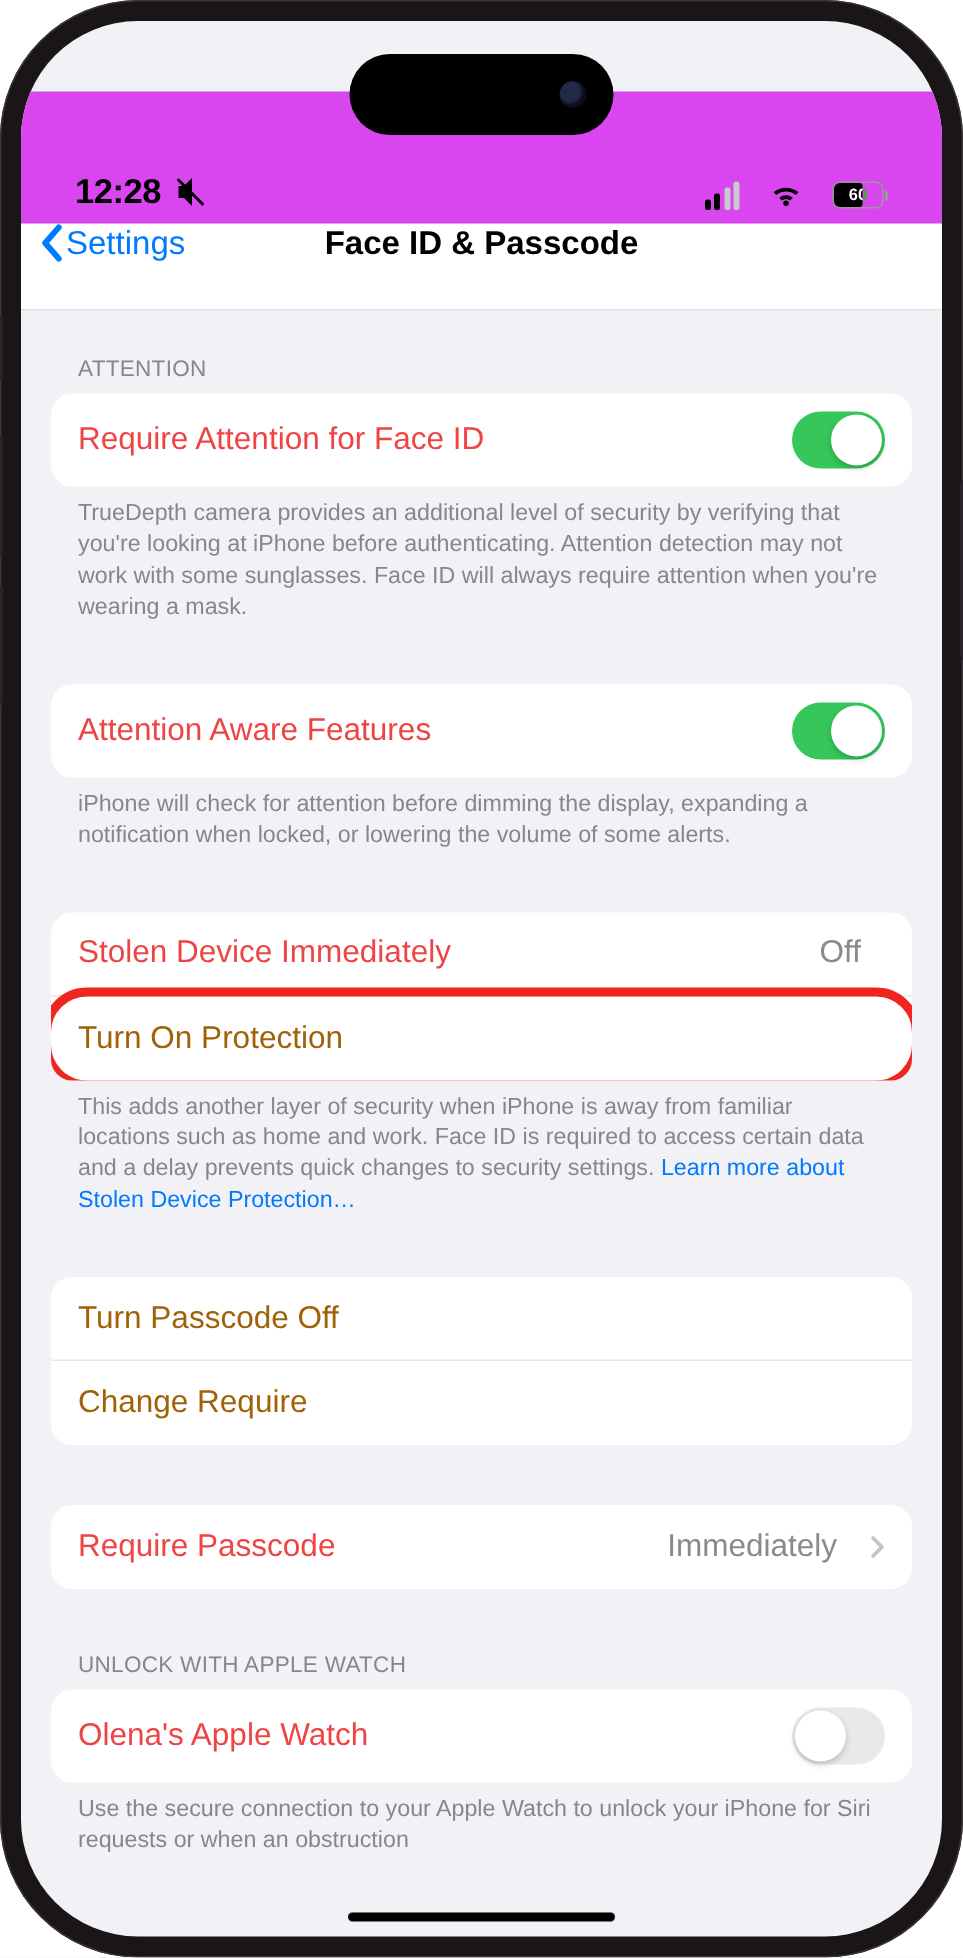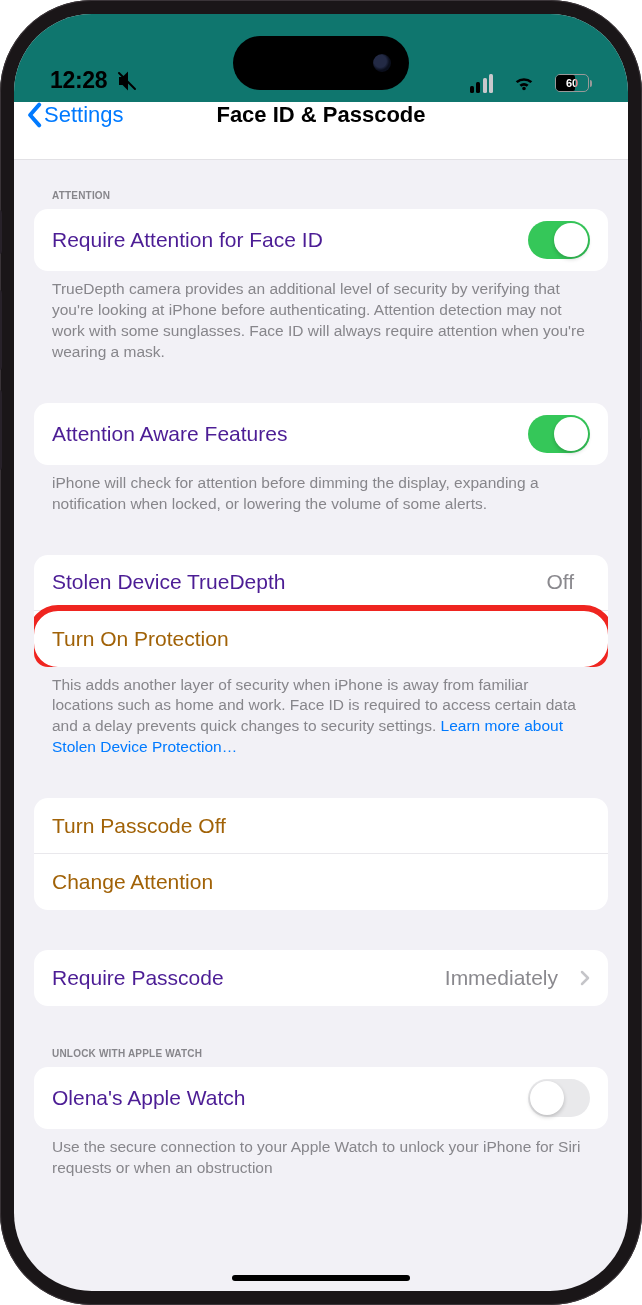--- a/index.html
+++ b/index.html
@@ -6,46 +6,46 @@
     body { background: #fff; display: flex; justify-content: center; align-items: flex-start; }
     .device-frame { width: 642px; height: 1305px; background: #1a1618; border-radius: 92px; padding: 14px; position: relative; box-shadow: 0 0 0 1px #3a3438 inset; }
     .side-btn { position: absolute; background: #28222a; width: 6px; border-radius: 3px; }
     .side-btn.left1 { left: -4px; top: 210px; height: 44px; }
     .side-btn.left2 { left: -4px; top: 290px; height: 80px; }
     .side-btn.left3 { left: -4px; top: 390px; height: 80px; }
     .side-btn.right1 { right: -4px; top: 320px; height: 120px; }
     .screen { width: 100%; height: 100%; background: #f2f1f6; border-radius: 78px; overflow: hidden; position: relative; display: flex; flex-direction: column; }
     .island { position: absolute; left: 50%; top: 22px; transform: translateX(-50%); width: 176px; height: 54px; background: #000; border-radius: 40px; z-index: 10; }
     .island::after { content: ""; position: absolute; right: 18px; top: 50%; transform: translateY(-50%); width: 18px; height: 18px; border-radius: 50%; background: radial-gradient(circle at 40% 40%, #232a45 0 40%, #0a0e1c 60%); }
-    .status-bar { height: 88px; display: flex; justify-content: space-between; align-items: flex-end; padding: 0 36px 8px; position: relative; z-index: 5; background: #0f766e; }
+    .status-bar { height: 88px; display: flex; justify-content: space-between; align-items: flex-end; padding: 0 36px 8px; position: relative; z-index: 5; background: #d946ef; margin-top: 47px; }
     .status-left { display: flex; align-items: center; gap: 10px; font-size: 23px; font-weight: 600; letter-spacing: -0.3px; }
     .status-right { display: flex; align-items: center; gap: 20px; }
     .cell-bars { display: flex; align-items: flex-end; gap: 2.5px; }
     .cell-bar { width: 4px; border-radius: 1.5px; background: #c9c8cc; }
     .cell-bar.on { background: #000; }
     .cb1 { height: 7px; } .cb2 { height: 11px; } .cb3 { height: 15px; } .cb4 { height: 19px; }
     .wifi { width: 22px; height: 22px; }
     .battery { display: flex; align-items: center; }
     .battery-body { width: 34px; height: 18px; border: 1.5px solid #999; border-radius: 5px; position: relative; overflow: hidden; display: flex; align-items: center; justify-content: center; font-size: 11px; font-weight: 600; }
     .battery-fill { position: absolute; left: 0; top: 0; bottom: 0; width: 60%; background: #000; border-radius: 2px; }
     .battery-text { position: relative; z-index: 1; color: #fff; mix-blend-mode: difference; }
     .battery-tip { width: 2px; height: 7px; background: #999; border-radius: 0 2px 2px 0; margin-left: 1px; }
     .nav-bar { height: 58px; background: #fff; display: flex; align-items: flex-start; padding: 0 12px; border-bottom: 1px solid #e2e1e5; position: relative; }
     .back-btn { display: flex; align-items: center; gap: 2px; color: #007aff; font-size: 22px; }
     .chevron-left { width: 16px; height: 26px; }
     .nav-title { position: absolute; left: 50%; transform: translateX(-50%); font-size: 22px; font-weight: 600; }
     .content { flex: 1; overflow-y: auto; padding: 0 20px 60px; }
-    .section-header { color: #87868b; font-size: 10px; font-weight: 700; letter-spacing: 0.2px; padding: 30px 18px 8px; text-transform: uppercase; }
+    .section-header { color: #87868b; font-size: 15px; font-weight: 400; letter-spacing: 0.2px; padding: 30px 18px 8px; text-transform: uppercase; }
     .section-footer { color: #87868b; font-size: 15.5px; line-height: 1.35; padding: 8px 18px 0; }
     .section-footer a { color: #007aff; text-decoration: none; }
     .group { background: #fff; border-radius: 14px; overflow: hidden; }
     .spacer-lg { height: 40px; }
     .row { display: flex; align-items: center; min-height: 56px; padding: 12px 18px; border-bottom: 1px solid #e9e8ec; font-size: 21px; position: relative; }
     .row:last-child { border-bottom: none; }
-    .row-label { flex: 1; color: #4c1d95; }
+    .row-label { flex: 1; color: #ef4444; }
     .row-label.link { color: #a16207; }
     .row-value { color: #8a898e; font-size: 21px; margin-right: 16px; }
     .chevron-right { width: 10px; height: 16px; margin-left: 6px; }
     .switch { width: 62px; height: 38px; border-radius: 20px; position: relative; transition: background 0.2s; flex-shrink: 0; }
     .switch.on { background: #35c759; }
     .switch.off { background: #e9e9eb; }
     .switch-knob { position: absolute; width: 34px; height: 34px; background: #fff; border-radius: 50%; top: 2px; box-shadow: 0 2px 4px rgba(0,0,0,0.2); }
     .switch.on .switch-knob { right: 2px; }
     .switch.off .switch-knob { left: 2px; }
     .highlight-ring { position: absolute; border: 6px solid #ef2520; border-radius: 30px; pointer-events: none; z-index: 20; left: -6px; right: -6px; top: -6px; bottom: -6px; }
@@ -123,40 +123,40 @@
               <div class="switch-knob"></div>
             </div>
         </div>
       </div>
       <div class="section-footer">iPhone will check for attention before dimming the display, expanding a notification when locked, or lowering the volume of some alerts.</div>
 
       <div class="spacer-lg"></div>
 
       <div class="group">
         <div class="row">
-          <div class="row-label">Stolen Device TrueDepth</div>
+          <div class="row-label">Stolen Device Immediately</div>
           <div class="row-value">Off</div>
         </div>
         <div class="row highlight-row">
           <div class="highlight-ring"></div>
           <div class="row-label link">Turn On Protection</div>
         </div>
       </div>
       <div class="section-footer">
         <span>This adds another layer of security when iPhone is away from familiar locations such as home and work. Face ID is required to access certain data and a delay prevents quick changes to security settings. </span><a href="#">Learn more about Stolen Device Protection…</a>
       </div>
 
       <div class="spacer-lg"></div>
 
       <div class="group">
         <div class="row">
           <div class="row-label link">Turn Passcode Off</div>
         </div>
         <div class="row">
-          <div class="row-label link">Change Attention</div>
+          <div class="row-label link">Change Require</div>
         </div>
       </div>
 
       <div class="spacer-lg"></div>
 
       <div class="group">
         <div class="row">
           <div class="row-label">Require Passcode</div>
           <div class="row-value">Immediately</div>
           <svg class="chevron-right" viewBox="0 0 10 16">

